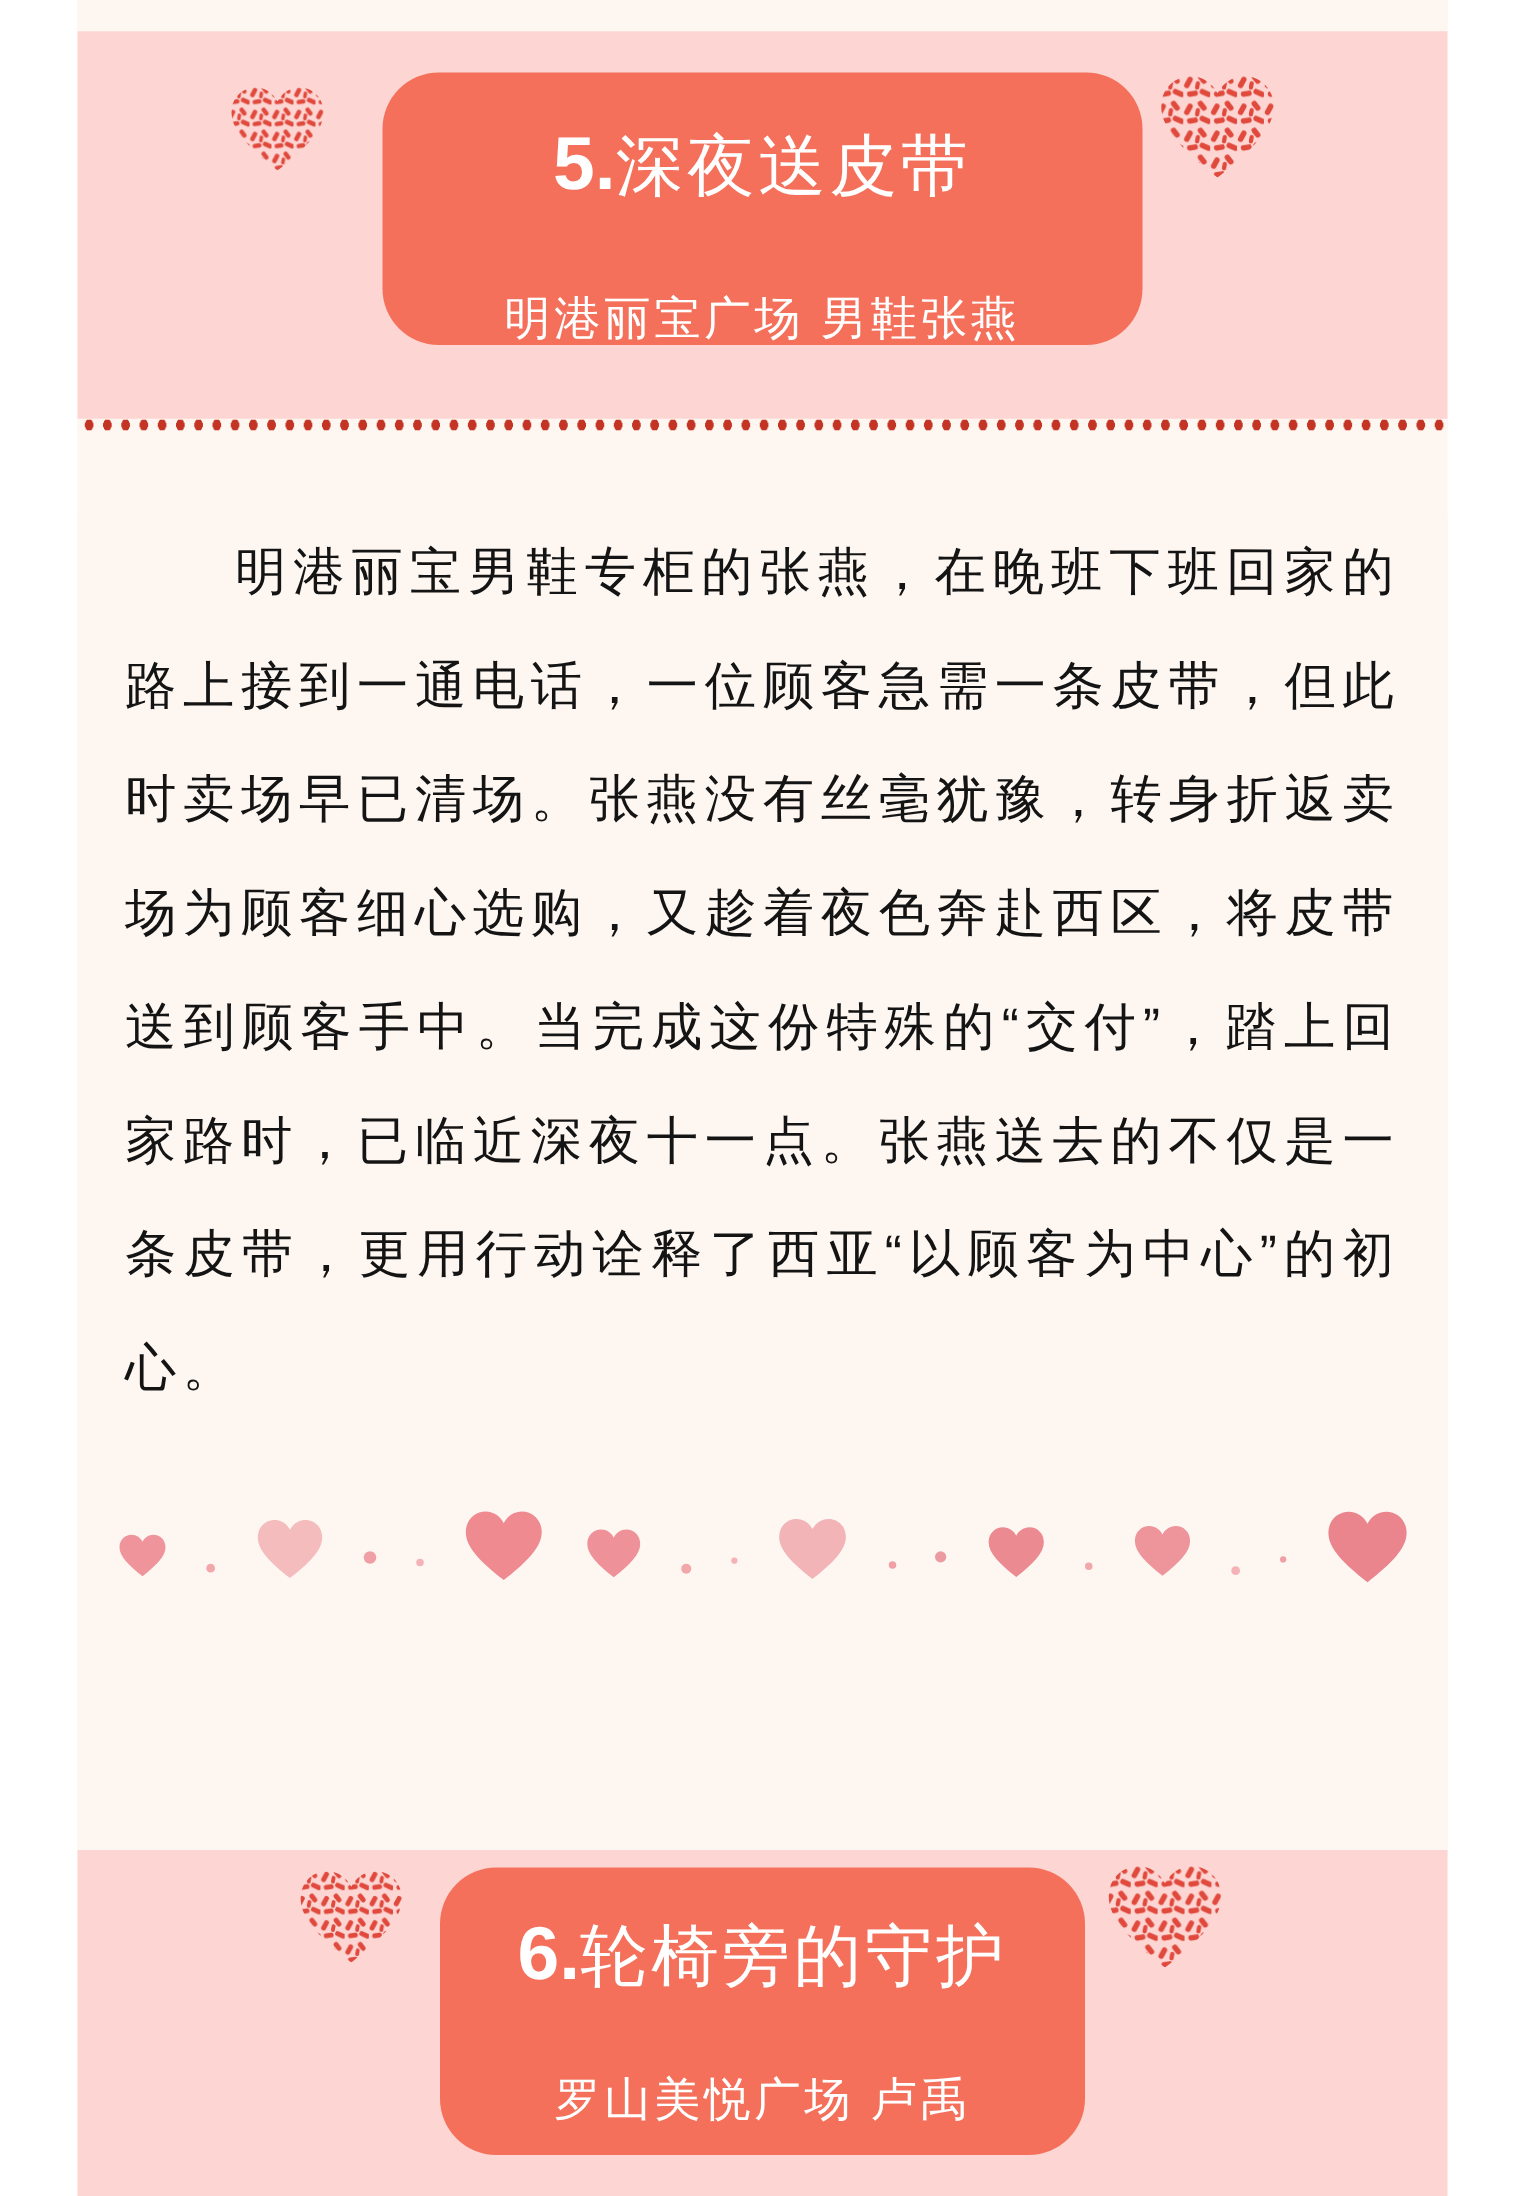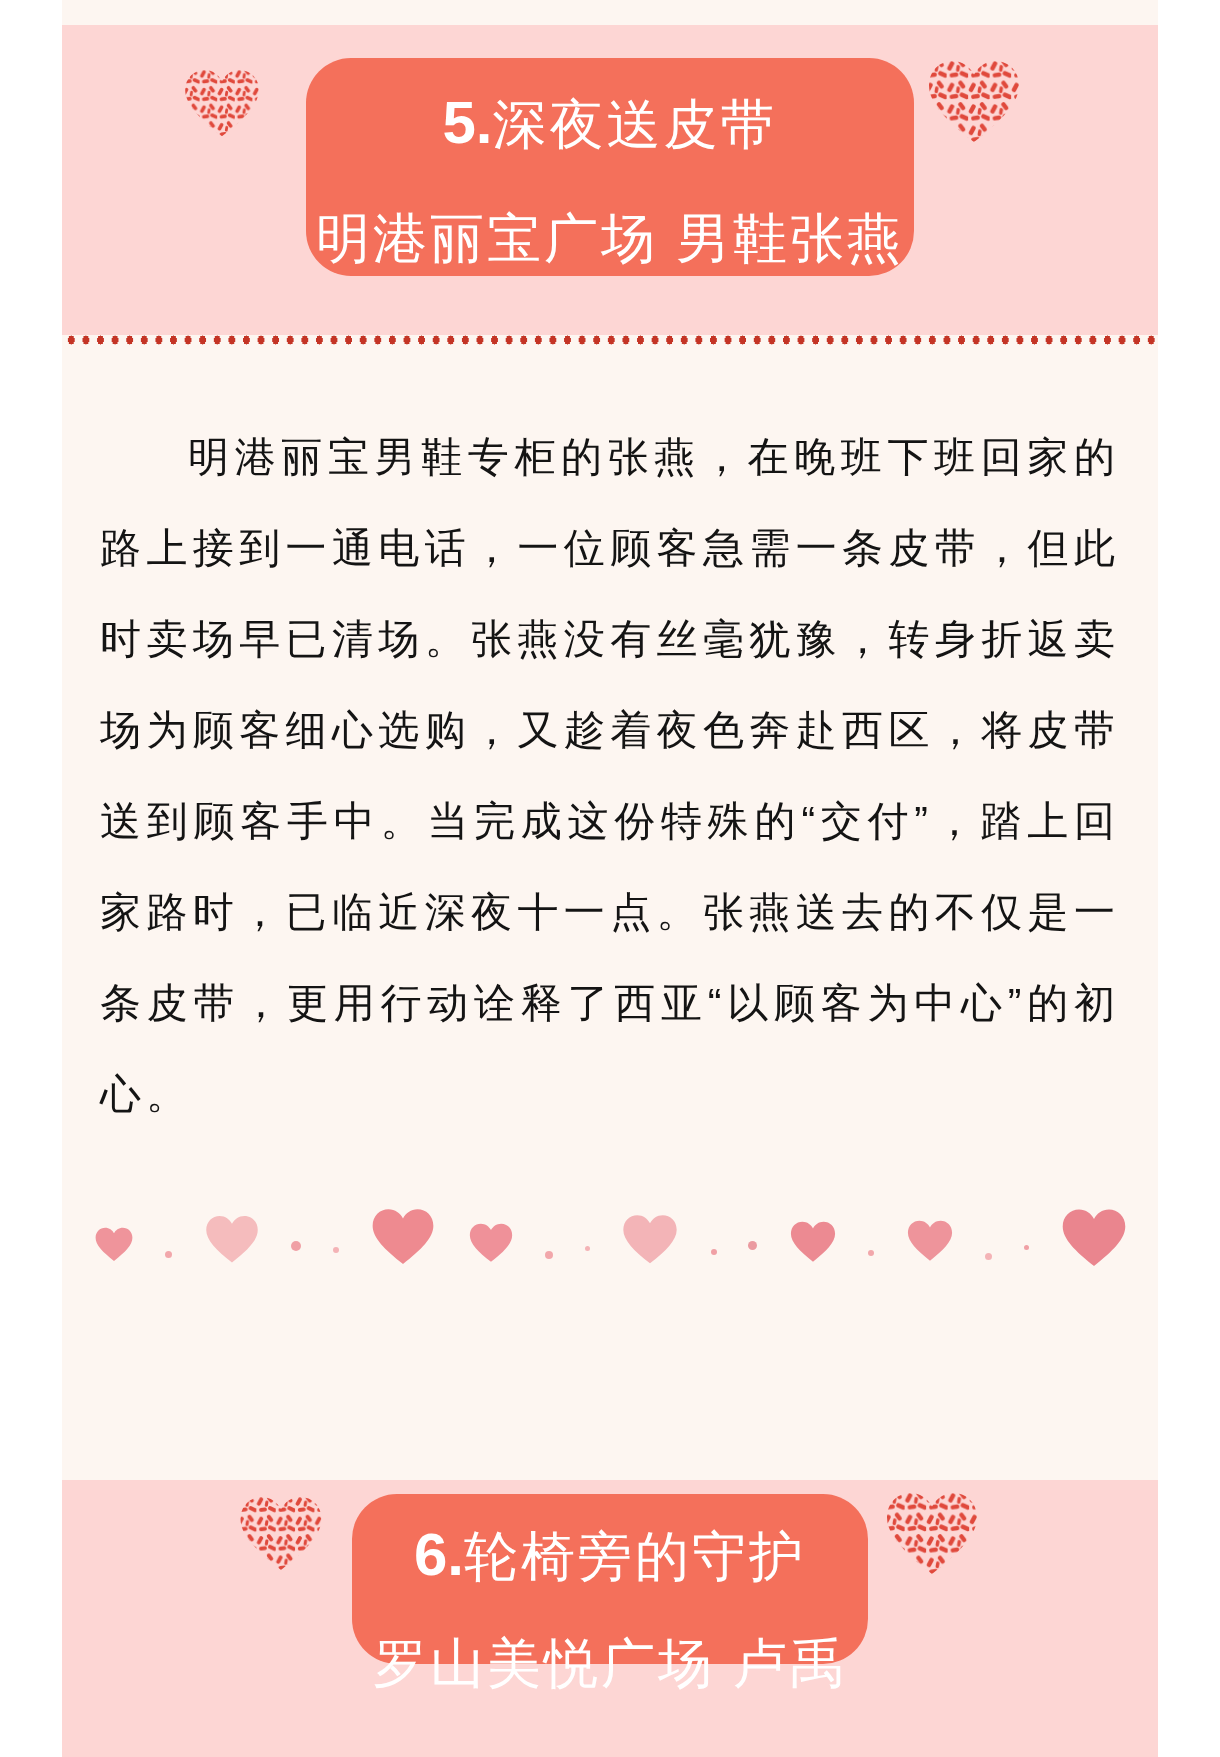--- a/index.html
+++ b/index.html
@@ -23,35 +23,35 @@
   .band-1{height:310px;}
   .band-2{height:295px;}
   .title-card{
     background:#f4705b;
     border-radius:45px;
     color:#ffffff;
     text-align:center;
     box-sizing:border-box;
   }
   .card-1{width:608px;height:218px;margin:0 auto;position:relative;top:33px;padding-top:30px;}
-  .card-2{width:516px;height:170px;margin:0 auto;position:relative;top:14px;padding-top:26px;}
+  .card-2{width:516px;height:230px;margin:0 auto;position:relative;top:14px;padding-top:26px;}
   .card-title{
-    line-height:70px;
+    line-height:86px;
     font-size:54px;
     letter-spacing:3px;
     font-weight:500;
     white-space:nowrap;
   }
   .card-title .num{
     font-weight:800;
     font-size:60px;
     letter-spacing:0;
   }
   .card-subtitle{
-    font-size:54px;
+    font-size:37px;
     line-height:48px;
     letter-spacing:3px;
     font-weight:400;
     white-space:nowrap;
   }
   .card-1 .card-subtitle{margin-top:55px;}
   .card-2 .card-subtitle{margin-top:48px;}
   .confetti-heart{position:absolute;display:block;}
   .confetti-heart svg{display:block;width:100%;height:100%;}
   .b1-left{left:120px;top:32px;width:80px;height:93px;}

